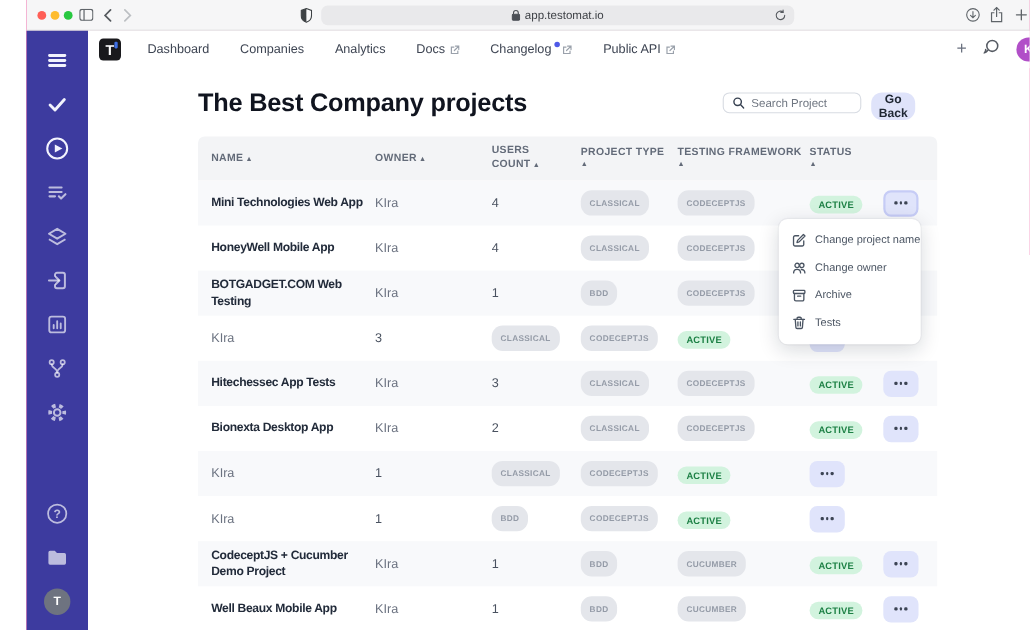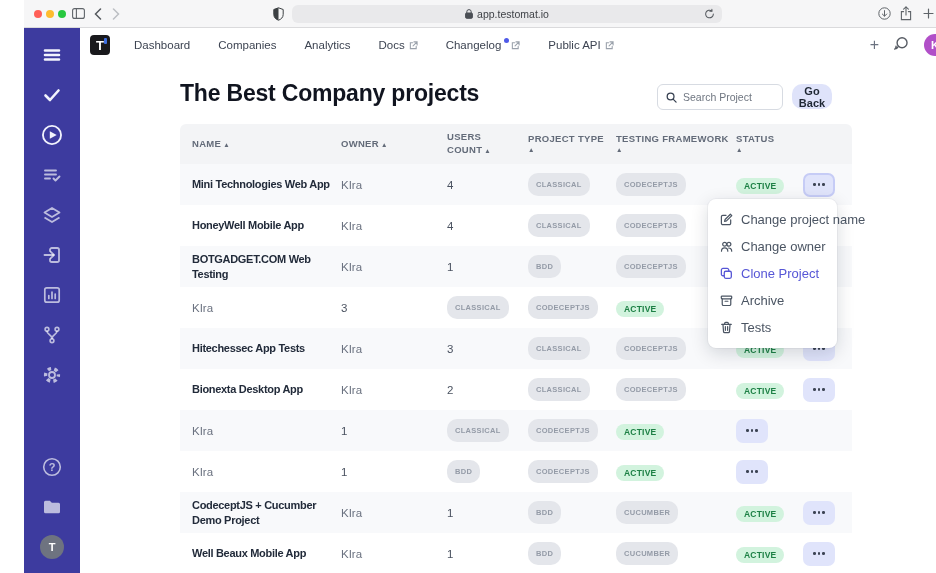--- a/index.html
+++ b/index.html
@@ -46,22 +46,22 @@
   .ext { color:#9aa1ab; }
   .dot { width:5px; height:5px; border-radius:50%; background:#4f5ae8; align-self:flex-start; margin:-1px -2px 0 -1px; }
   .hdr-right { margin-left:auto; display:flex; align-items:center; gap:15px; color:#6b7280; }
   .hdr-plus { font-size:16px; line-height:1; color:#6b7280; }
   .hdr-avatar { width:22px; height:22px; border-radius:50%; background:#b14fc8; color:#fff;
                 font-size:11px; font-weight:700; display:flex; align-items:center; justify-content:center; }
 
   
   .page-title { position:absolute; left:156px; top:80px; font-size:23px; font-weight:700;
                 color:#10141f; letter-spacing:-.2px; }
-  .search { position:absolute; left:633px; top:84px; width:126px; height:14px; border:1px solid #d7dbe2;
-            border-radius:6px; background:#fff; display:flex; align-items:center; padding:12px 8px; gap:6px; }
+  .search { position:absolute; left:633px; top:84px; width:126px; height:19px; border:1px solid #d7dbe2;
+            border-radius:6px; background:#fff; display:flex; align-items:center; padding:0 8px; gap:6px; }
   .search svg { flex-shrink:0; color:#374151; }
   .search input { border:none; outline:none; width:100%; font-size:10.5px; color:#374151;
                   font-family:"Liberation Sans",sans-serif; background:transparent; }
   .search input::placeholder { color:#6f7681; }
   .goback { position:absolute; left:768px; top:84px; width:40px; height:25px; background:#dfe3fa;
             border:none; border-radius:10px; font-size:11px; font-weight:700; color:#1f2733;
             font-family:"Liberation Sans",sans-serif; cursor:pointer; }
 
   
   .table { position:absolute; left:156px; top:124px; width:672px; }
@@ -83,21 +83,21 @@
             letter-spacing:.2px; padding:3px 8px; border-radius:9px; }
   .dots-btn { width:32px; height:24px; background:#e0e4fb; border:none; border-radius:7px;
               display:flex; align-items:center; justify-content:center; gap:2px; cursor:pointer; }
   .dots-btn i { width:2.5px; height:2.5px; border-radius:50%; background:#3c4454; }
   .dots-btn.open { border:2px solid #c6ccf6; }
 
   
   .menu { position:absolute; left:684px; top:199px; width:129px; background:#fff; border-radius:8px;
           box-shadow:0 5px 18px rgba(15,23,42,.16), 0 0 0 1px rgba(15,23,42,.04);
           padding:7px 0; z-index:20; }
-  .menu-item { display:flex; align-items:center; gap:8px; padding:6px 12px; font-size:13px;
+  .menu-item { display:flex; align-items:center; gap:8px; padding:6px 12px; font-size:10px;
                color:#4b5563; cursor:pointer; white-space:nowrap; }
   .menu-item svg { flex-shrink:0; }
   .menu-item.accent { color:#5656d6; }
 
   .pagescroll { position:absolute; right:1px; top:32px; width:6px; height:62px; background:#c9c9cd; border-radius:3px; }
 </style>
 </head>
 <body>
 
 <div class="window">
@@ -482,27 +482,20 @@
         </div>
         <div class="menu-item">
           <svg width="13" height="13" viewBox="0 0 14 14" fill="none" stroke="currentColor" stroke-width="1.3" stroke-linecap="round">
               <circle cx="5" cy="4.6" r="2.1"></circle>
               <circle cx="9.6" cy="4.6" r="2.1"></circle>
               <path d="M1.6 12 C1.6 9.8 3.2 8.5 5 8.5 C6.8 8.5 8.4 9.8 8.4 12"></path>
               <path d="M9.2 8.6 C11 8.5 12.6 9.8 12.6 12"></path>
             </svg>
           <span>Change owner</span>
         </div>
-        <div class="menu-item accent">
-          <svg width="13" height="13" viewBox="0 0 14 14" fill="none" stroke="currentColor" stroke-width="1.4" stroke-linejoin="round">
-              <rect x="4.6" y="4.6" width="7.6" height="7.6" rx="1.6"></rect>
-              <path d="M9.4 4.6 V3.2 A1.7 1.7 0 0 0 7.7 1.5 H3.2 A1.7 1.7 0 0 0 1.5 3.2 V7.7 A1.7 1.7 0 0 0 3.2 9.4 H4.6"></path>
-            </svg>
-          <span>Clone Project</span>
-        </div>
         <div class="menu-item">
           <svg width="13" height="13" viewBox="0 0 14 14" fill="none" stroke="currentColor" stroke-width="1.3" stroke-linecap="round" stroke-linejoin="round">
               <rect x="1.4" y="2.2" width="11.2" height="3" rx="0.8"></rect>
               <path d="M2.4 5.2 V11 A1.4 1.4 0 0 0 3.8 12.4 H10.2 A1.4 1.4 0 0 0 11.6 11 V5.2"></path>
               <path d="M5.5 7.8 H8.5"></path>
             </svg>
           <span>Archive</span>
         </div>
         <div class="menu-item">
           <svg width="13" height="13" viewBox="0 0 14 14" fill="none" stroke="currentColor" stroke-width="1.3" stroke-linecap="round" stroke-linejoin="round">

